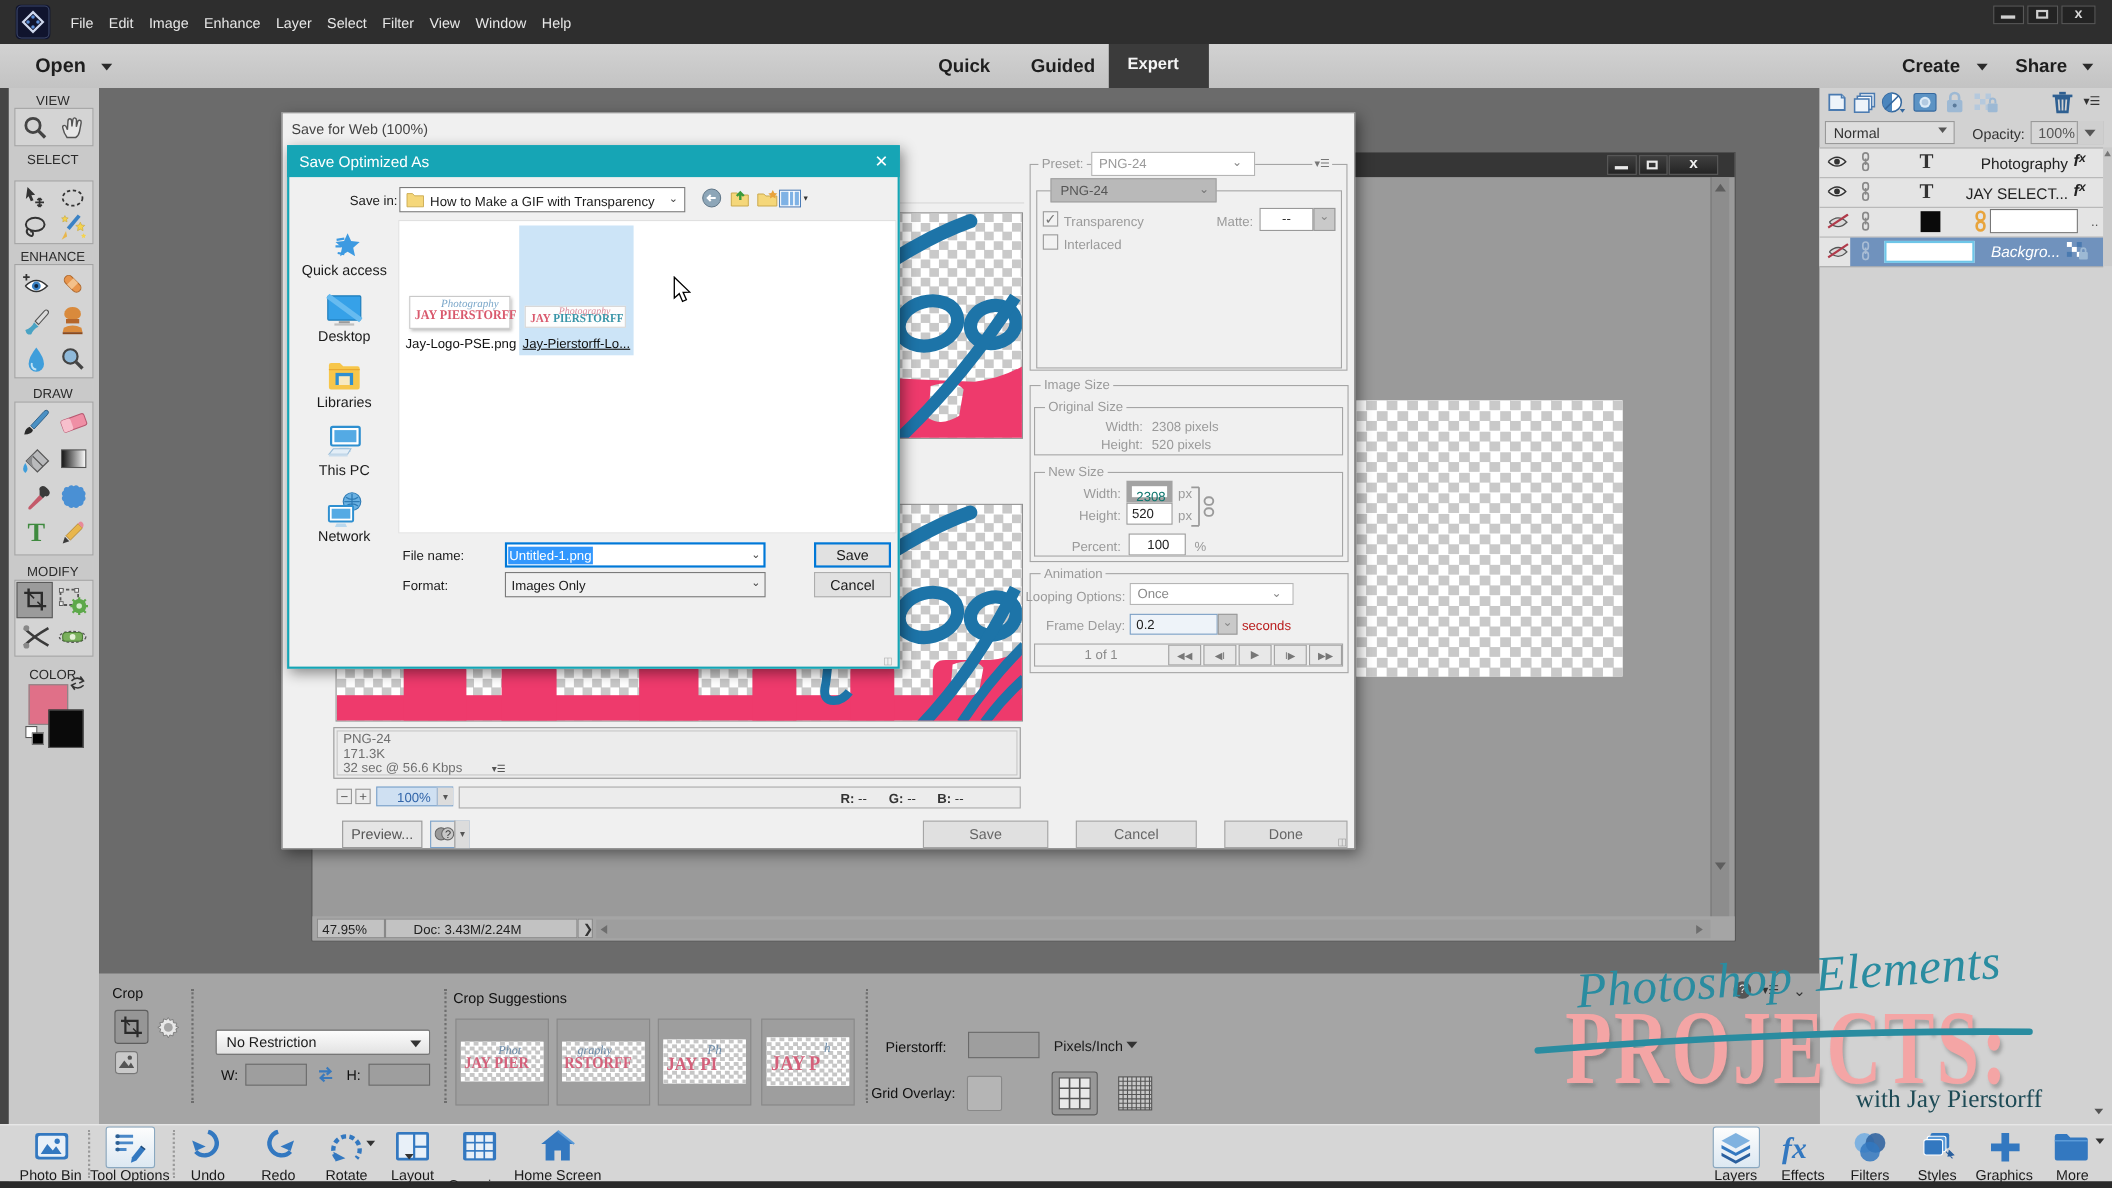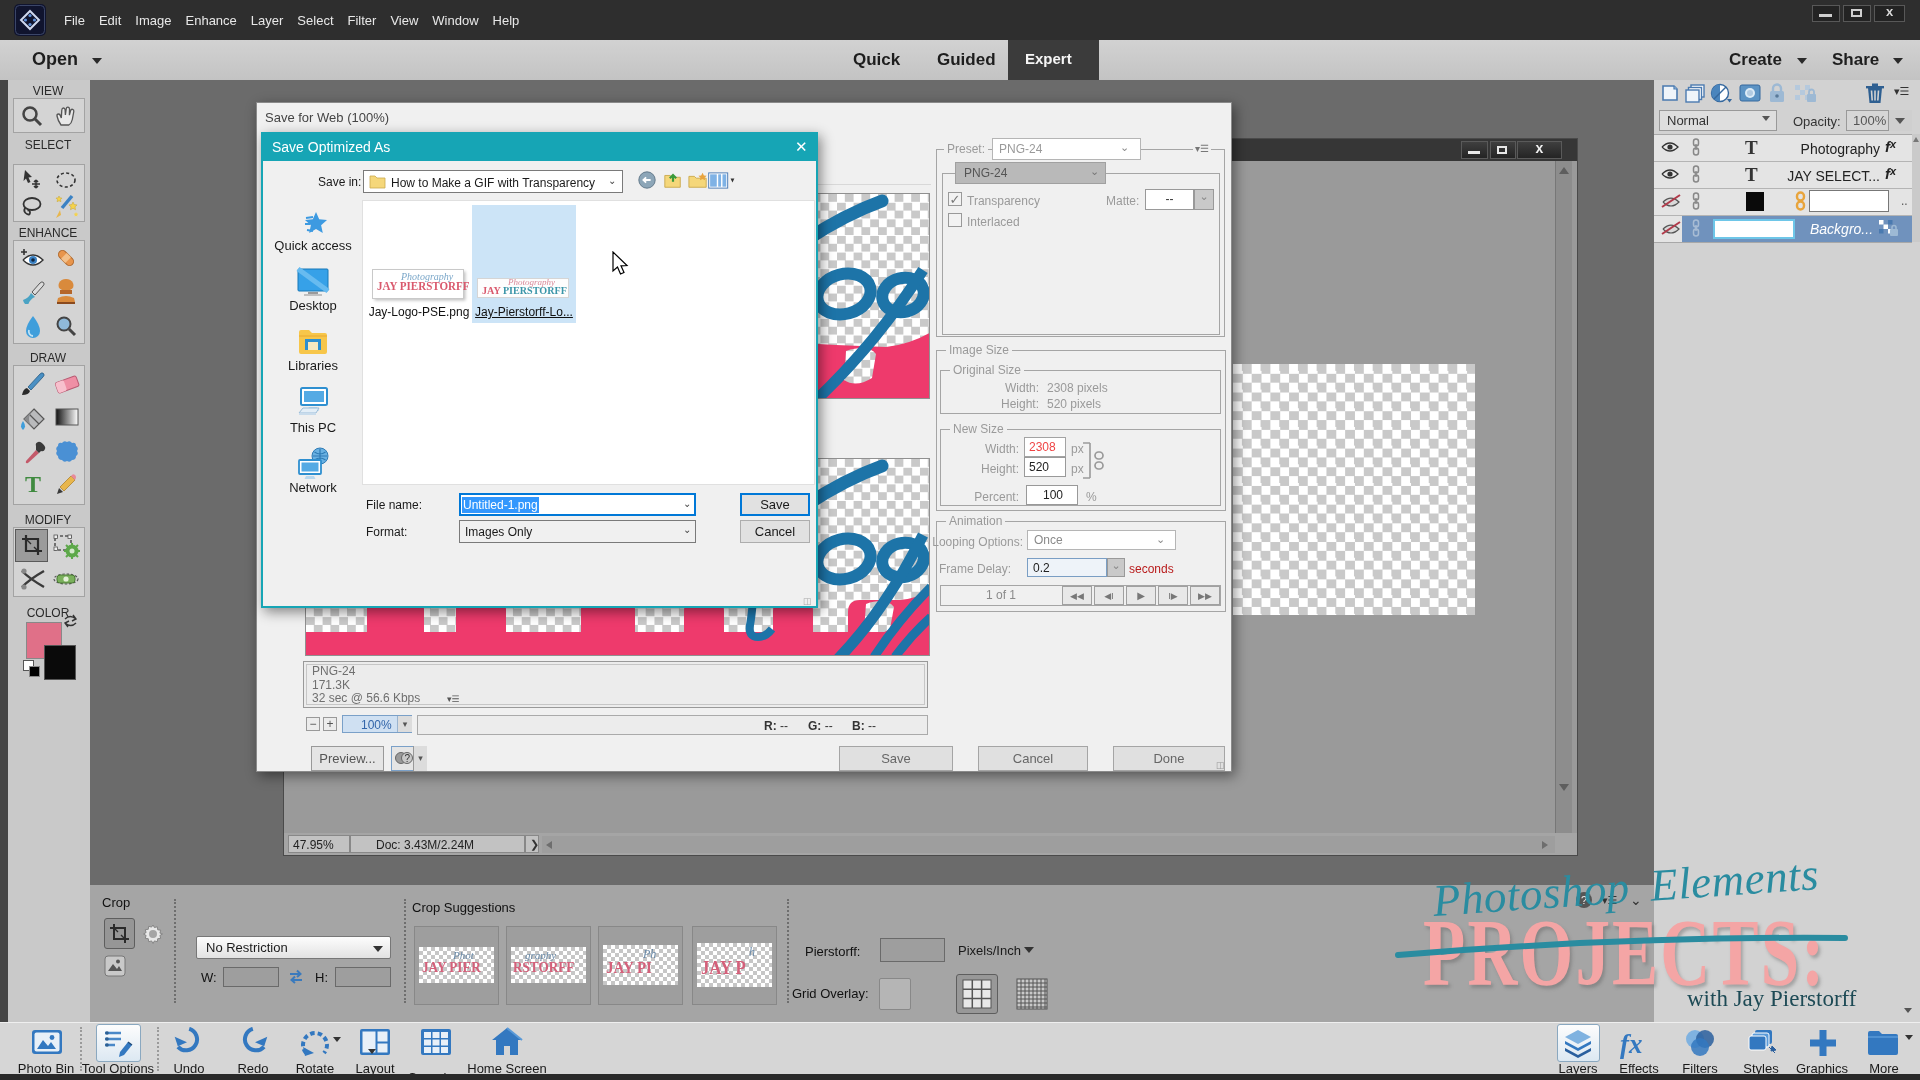--- a/index.html
+++ b/index.html
@@ -610,40 +610,40 @@
     <div class="abs" style="left:683px;top:267px;width:281px;height:44px;border:1px solid #a5a5a5;"></div>
     <div class="abs" style="left:693px;top:260px;background:#f0f0f0;color:#9a9a9a;padding:0 3px;">Original Size</div>
     <div class="abs" style="left:692px;top:278px;width:90px;text-align:right;color:#9a9a9a;">Width:</div>
     <div class="abs" style="left:790px;top:278px;color:#9a9a9a;">2308 pixels</div>
     <div class="abs" style="left:692px;top:294px;width:90px;text-align:right;color:#9a9a9a;">Height:</div>
     <div class="abs" style="left:790px;top:294px;color:#9a9a9a;">520 pixels</div>
 
     <div class="abs" style="left:683px;top:326px;width:281px;height:77px;border:1px solid #a5a5a5;"></div>
     <div class="abs" style="left:693px;top:319px;background:#f0f0f0;color:#9a9a9a;padding:0 3px;">New Size</div>
     <div class="abs" style="left:672px;top:339px;width:90px;text-align:right;color:#9a9a9a;">Width:</div>
-    <div class="abs" style="left:767px;top:334px;width:42px;height:20px;background:#fff;border:1px solid #a3a3a3;color:#ef4444;padding:2px 0 0 4px;">2308</div>
+    <div class="abs" style="left:767px;top:334px;width:42px;height:20px;background:#fff;border:5px solid #a3a3a3;color:#0f766e;padding:2px 0 0 4px;">2308</div>
     <div class="abs" style="left:814px;top:339px;color:#9a9a9a;">px</div>
     <div class="abs" style="left:672px;top:359px;width:90px;text-align:right;color:#9a9a9a;">Height:</div>
     <div class="abs" style="left:767px;top:354px;width:42px;height:20px;background:#fff;border:1px solid #999;color:#222;padding:2px 0 0 4px;">520</div>
     <div class="abs" style="left:814px;top:359px;color:#9a9a9a;">px</div>
     <svg class="abs" style="left:824px;top:337px;" width="28" height="42" viewBox="0 0 28 42">
         <path d="M2,3 h7 M9,3 v35 M2,38 h7" stroke="#9a9a9a" stroke-width="1.6" fill="none"></path>
         <rect x="14" y="12" width="8" height="7" rx="3.5" fill="none" stroke="#9a9a9a" stroke-width="1.7"></rect>
         <rect x="14" y="22" width="8" height="7" rx="3.5" fill="none" stroke="#9a9a9a" stroke-width="1.7"></rect>
       </svg>
     <div class="abs" style="left:672px;top:387px;width:90px;text-align:right;color:#9a9a9a;">Percent:</div>
     <div class="abs" style="left:769px;top:382px;width:52px;height:20px;background:#fff;border:1px solid #999;color:#222;padding:2px 0 0 16px;">100</div>
     <div class="abs" style="left:829px;top:387px;color:#9a9a9a;">%</div>
 
     <div class="abs" style="left:679px;top:418px;width:290px;height:91px;border:1px solid #a5a5a5;"></div>
     <div class="abs" style="left:689px;top:411px;background:#f0f0f0;color:#9a9a9a;padding:0 3px;">Animation</div>
     <div class="abs" style="left:670px;top:432px;width:96px;text-align:right;color:#9a9a9a;">Looping Options:</div>
     <div class="abs" style="left:770px;top:427px;width:149px;height:20px;background:#fff;border:1px solid #b5b5b5;color:#8a8a8a;padding:2px 0 0 6px;">Once</div>
     <div class="abs" style="left:899px;top:430px;color:#8a8a8a;font-size:11px;">⌄</div>
-    <div class="abs" style="left:670px;top:459px;width:96px;text-align:center;color:#9a9a9a;">Frame Delay:</div>
+    <div class="abs" style="left:670px;top:459px;width:96px;text-align:right;color:#9a9a9a;">Frame Delay:</div>
     <div class="abs" style="left:770px;top:455px;width:80px;height:19px;background:#eef3f9;border:1px solid #7a9ec4;color:#222;padding:2px 0 0 5px;">0.2</div>
     <div class="abs" style="left:850px;top:455px;width:18px;height:19px;background:#c9c9c9;border:1px solid #999;color:#888;font-size:11px;text-align:center;">⌄</div>
     <div class="abs" style="left:872px;top:459px;color:#b91c1c;">seconds</div>
 
     <div class="abs" style="left:683px;top:482px;width:281px;height:21px;border:1px solid #a5a5a5;"></div>
     <div class="abs" style="left:729px;top:485px;color:#8a8a8a;font-size:12px;">1 of 1</div>
     <div class="abs" style="left:805px;top:483px;width:30px;height:19px;background:#e8e8e8;border:1px solid #a0a0a0;color:#777;font-size:9px;text-align:center;line-height:18px;">◀◀</div>
     <div class="abs" style="left:837px;top:483px;width:30px;height:19px;background:#e8e8e8;border:1px solid #a0a0a0;color:#777;font-size:9px;text-align:center;line-height:18px;">◀I</div>
     <div class="abs" style="left:869px;top:483px;width:30px;height:19px;background:#e8e8e8;border:1px solid #a0a0a0;color:#777;font-size:10px;text-align:center;line-height:18px;">▶</div>
     <div class="abs" style="left:901px;top:483px;width:30px;height:19px;background:#e8e8e8;border:1px solid #a0a0a0;color:#777;font-size:9px;text-align:center;line-height:18px;">I▶</div>

